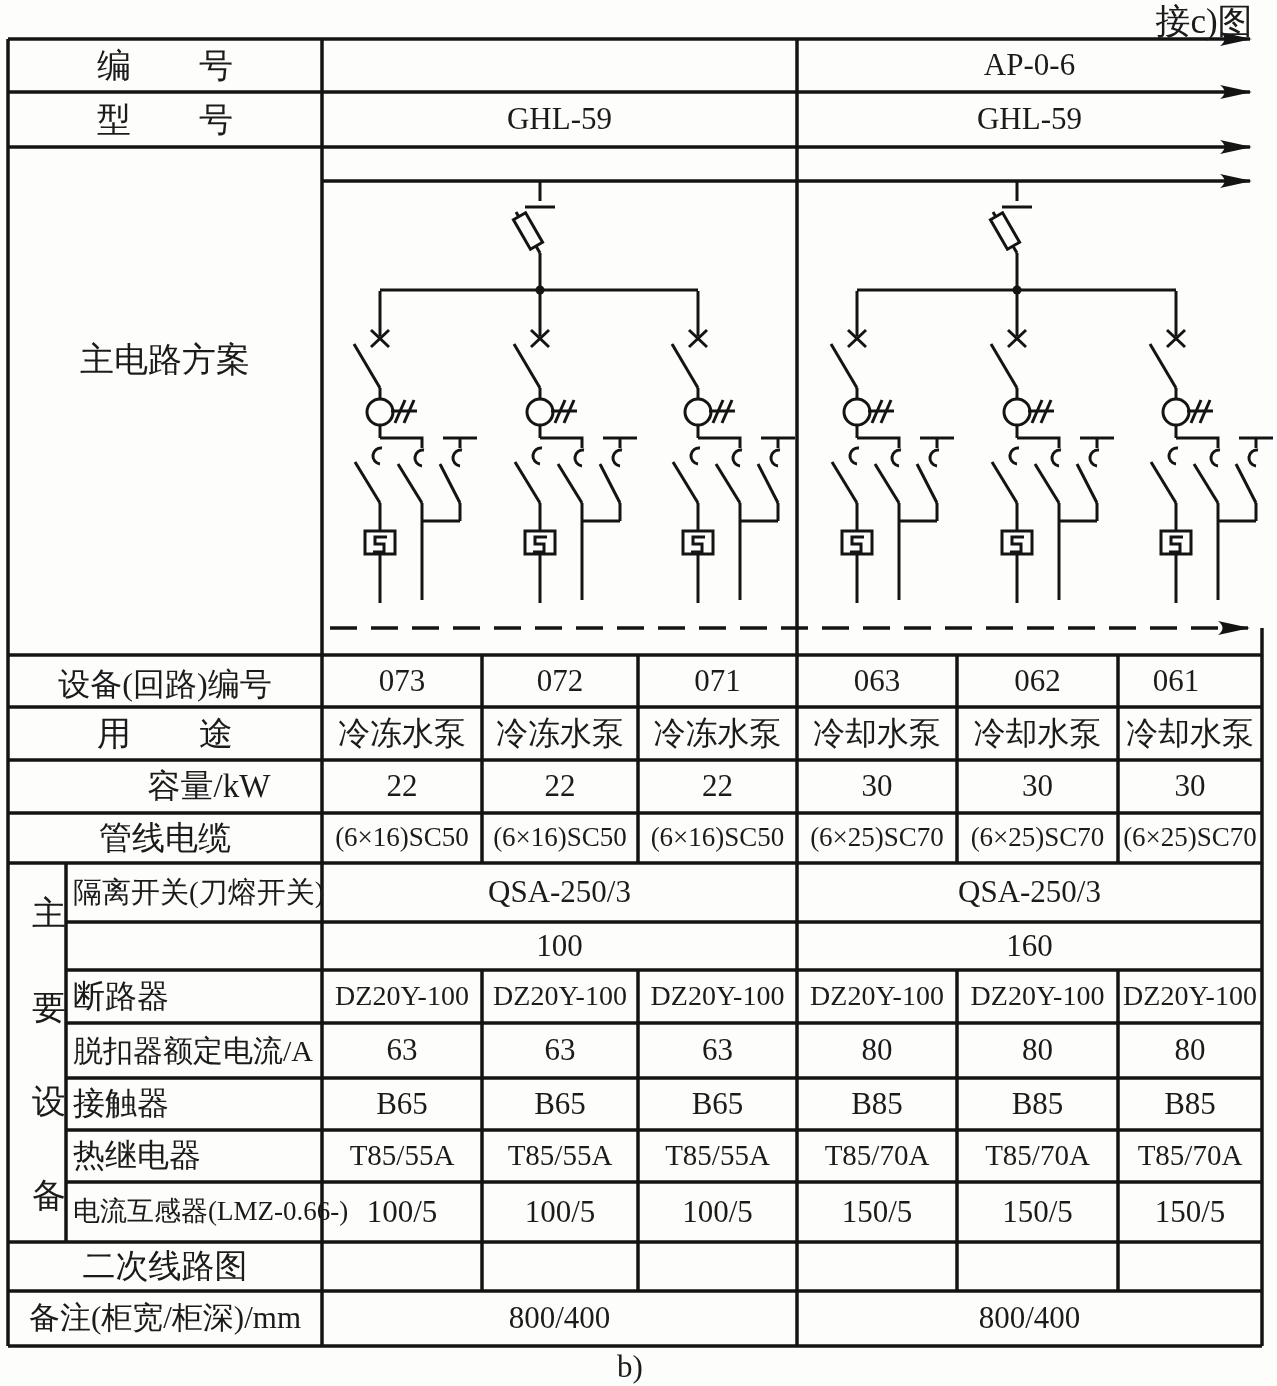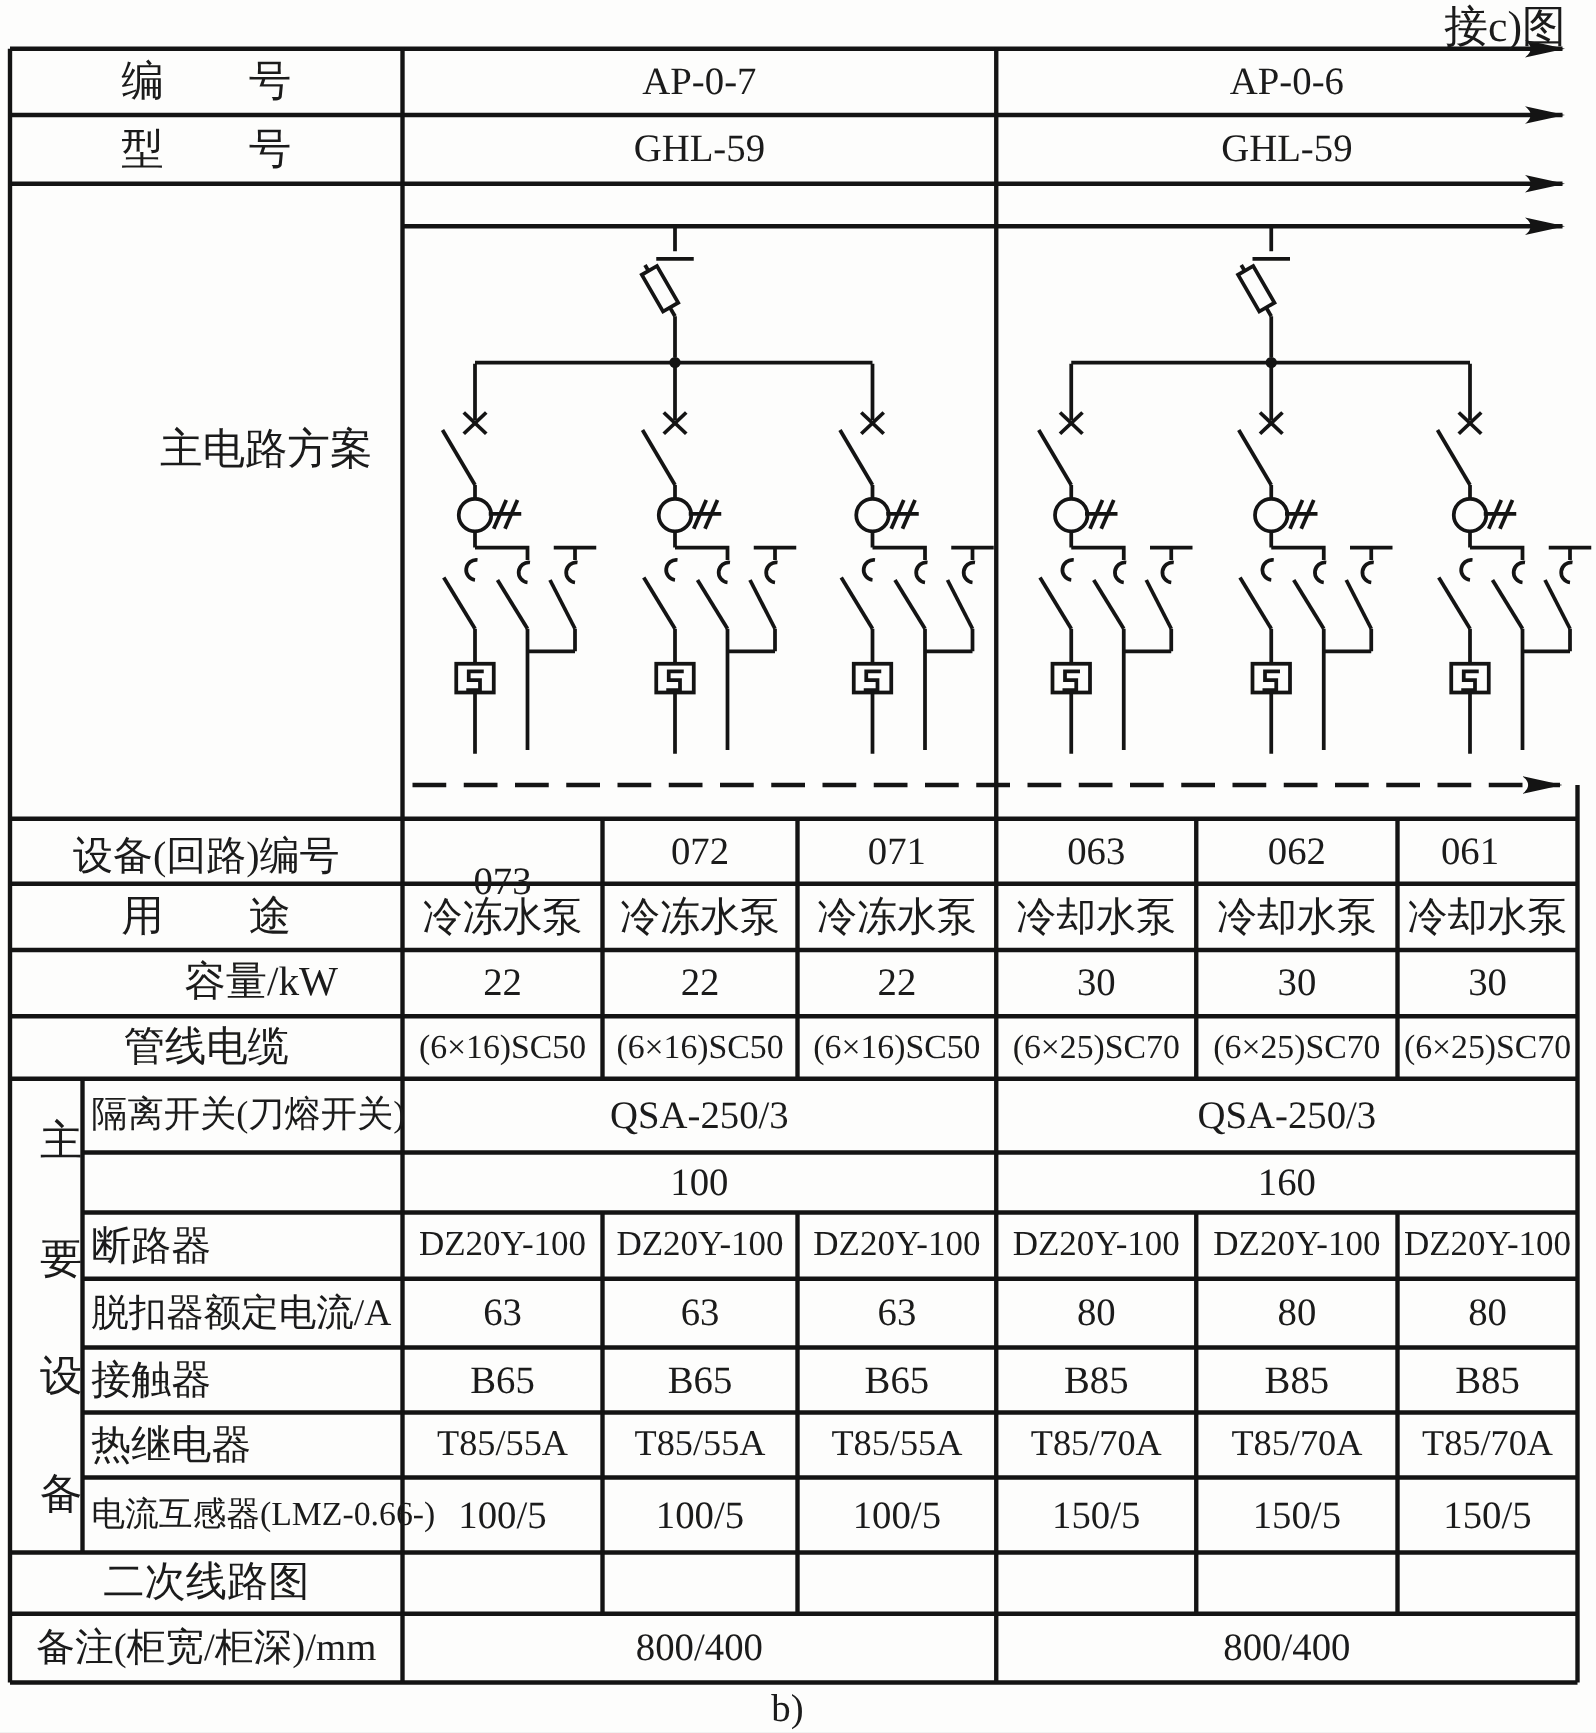--- a/index.html
+++ b/index.html
@@ -131,31 +131,30 @@
       <g>
           <use href="#feeder" x="1176"></use>
         </g>
     </g>
   </svg>
 
   <div class="c corner" style="left:1133px;top:0px;width:142px;height:44px;">接c)图</div>
   <div class="c cap" style="left:560px;top:1350px;width:140px;height:34px;">b)</div>
 
   <div class="c" style="left:8px;top:39px;width:314px;height:53px;font-size:34px;">编　　号</div>
-  <div class="c" style="left:322px;top:39px;width:475px;height:53px;">AP-0-7</div>
   <div class="c" style="left:797px;top:39px;width:465px;height:53px;">AP-0-6</div>
 
   <div class="c" style="left:8px;top:92px;width:314px;height:55px;font-size:34px;">型　　号</div>
   <div class="c" style="left:322px;top:92px;width:475px;height:55px;">GHL-59</div>
   <div class="c" style="left:797px;top:92px;width:465px;height:55px;">GHL-59</div>
 
-  <div class="c" style="left:8px;top:332px;width:314px;height:56px;font-size:34px;margin-left:48px;">主电路方案</div>
+  <div class="c" style="left:8px;top:332px;width:314px;height:56px;font-size:34px;">主电路方案</div>
 
   <div class="c" style="left:8px;top:655px;width:314px;height:60px;font-size:32px;">设备(回路)编号</div>
-  <div class="c" style="left:322px;top:655px;width:160px;height:52px;margin-top:24px;">073</div>
+  <div class="c" style="left:322px;top:655px;width:160px;height:52px;">073</div>
   <div class="c" style="left:482px;top:655px;width:156px;height:52px;">072</div>
   <div class="c" style="left:638px;top:655px;width:159px;height:52px;">071</div>
   <div class="c" style="left:797px;top:655px;width:160px;height:52px;">063</div>
   <div class="c" style="left:957px;top:655px;width:161px;height:52px;">062</div>
   <div class="c" style="left:1118px;top:655px;width:116px;height:52px;">061</div>
 
   <div class="c" style="left:8px;top:707px;width:314px;height:53px;font-size:34px;">用　　途</div>
   <div class="c" style="left:322px;top:707px;width:160px;height:53px;font-size:32px;">冷冻水泵</div>
   <div class="c" style="left:482px;top:707px;width:156px;height:53px;font-size:32px;">冷冻水泵</div>
   <div class="c" style="left:638px;top:707px;width:159px;height:53px;font-size:32px;">冷冻水泵</div>

